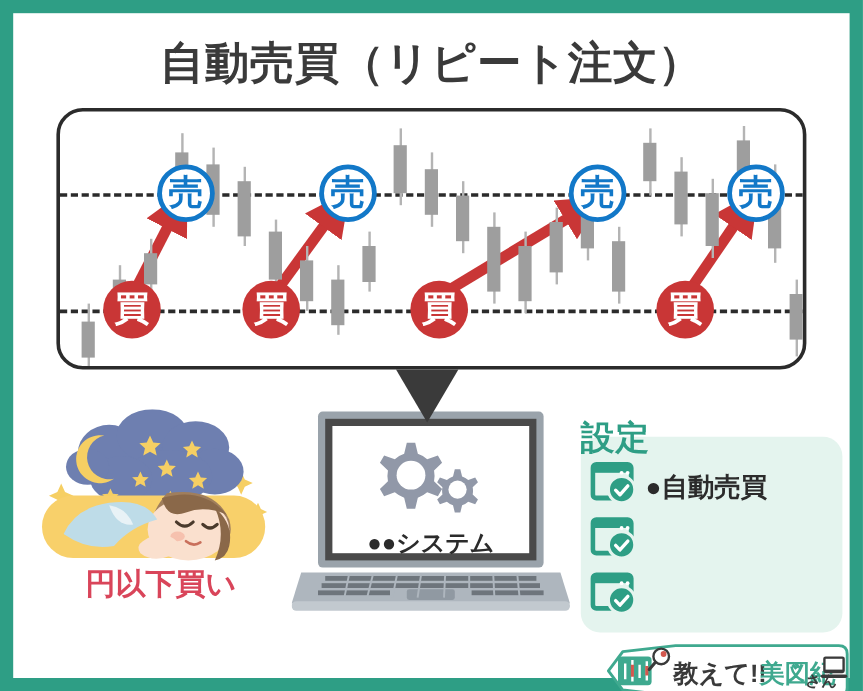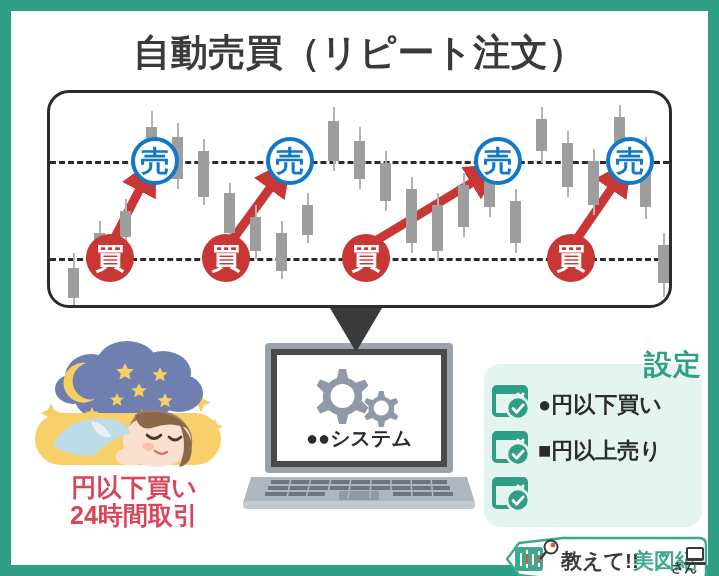--- a/index.html
+++ b/index.html
@@ -125,42 +125,42 @@
   }
 
   
   .laptop {
     position: absolute;
     left: 232px; top: 330px;
     width: 232px; height: 175px;
   }
   .screen-text {
     position: absolute;
-    left: 0; top: 84px;
+    left: 0; top: 98px;
     width: 100%;
     text-align: center;
     font-size: 20px;
     font-weight: bold;
     color: #2B2B2B;
     white-space: nowrap;
   }
 
   
   .settings-bg {
     position: absolute;
     left: 473px; top: 353px;
     width: 218px; height: 163px;
     background: #E4F4EE;
     border-radius: 16px;
   }
   .settings-title {
     position: absolute;
     left: 473px; top: 335px;
     width: 218px;
-    text-align: right;
+    text-align: left;
     font-size: 28px;
     font-weight: bold;
     color: #2E9E85;
     letter-spacing: 1px;
     white-space: nowrap;
     z-index: 2;
   }
   .setting-row {
     position: absolute;
     left: 481px;
@@ -371,21 +371,20 @@
         <ellipse cx="119" cy="106" rx="6" ry="4" fill="#F5B9A6" opacity="0.8"></ellipse>
         <path d="M126,110 q6,5 12,1" stroke="#C9705C" stroke-width="2.2" fill="none" stroke-linecap="round"></path>
 
         <path d="M24,104 q10,-22 38,-26 q30,-4 40,14 q-22,6 -36,22 q-22,4 -42,-10 z" fill="#BEDCE8"></path>
         <path d="M62,80 q14,2 20,16 q-14,2 -20,-16 z" fill="#E8F2F6"></path>
 
         <path d="M90,110 q14,-10 26,-2 q10,8 -2,14 q-16,6 -26,-2 q-4,-6 2,-10 z" fill="#FAE0CE"></path>
       </svg>
       <div class="sleep-caption">
         <span>円以下買い</span><br>
-        <span>24時間取引</span>
       </div>
     </div>
 
     <div class="laptop">
       <svg width="232" height="175" viewBox="0 0 232 175">
 
         <rect x="22" y="2" width="188" height="130" rx="4" fill="#9AA3AB"></rect>
         <rect x="28" y="8" width="176" height="118" fill="#4A4A4A"></rect>
         <rect x="34" y="14" width="164" height="106" fill="#FFFFFF"></rect>
 
@@ -425,32 +424,31 @@
     <div id="settings-rows">
         <div class="setting-row row0">
           <span><svg width="40" height="38" viewBox="0 0 40 38">
               <rect x="2" y="3" width="32" height="28" rx="3" fill="none" stroke="#2E9E85" stroke-width="4"></rect>
               <rect x="2" y="3" width="32" height="7" fill="#2E9E85"></rect>
               <circle cx="26" cy="10" r="1.6" fill="#FFFFFF"></circle>
               <circle cx="31" cy="10" r="1.6" fill="#FFFFFF"></circle>
               <circle cx="26" cy="24" r="11" fill="#2E9E85" stroke="#E4F4EE" stroke-width="2.6"></circle>
               <path d="M21,24.5 l3.6,3.8 l6.6,-7.4" stroke="#FFFFFF" stroke-width="2.8" fill="none" stroke-linecap="round" stroke-linejoin="round"></path>
             </svg></span>
-          <span class="label">●円以下買い</span>
+          <span class="label">●自動売買</span>
         </div>
         <div class="setting-row row1">
           <span><svg width="40" height="38" viewBox="0 0 40 38">
               <rect x="2" y="3" width="32" height="28" rx="3" fill="none" stroke="#2E9E85" stroke-width="4"></rect>
               <rect x="2" y="3" width="32" height="7" fill="#2E9E85"></rect>
               <circle cx="26" cy="10" r="1.6" fill="#FFFFFF"></circle>
               <circle cx="31" cy="10" r="1.6" fill="#FFFFFF"></circle>
               <circle cx="26" cy="24" r="11" fill="#2E9E85" stroke="#E4F4EE" stroke-width="2.6"></circle>
               <path d="M21,24.5 l3.6,3.8 l6.6,-7.4" stroke="#FFFFFF" stroke-width="2.8" fill="none" stroke-linecap="round" stroke-linejoin="round"></path>
             </svg></span>
-          <span class="label">■円以上売り</span>
         </div>
         <div class="setting-row row2">
           <span><svg width="40" height="38" viewBox="0 0 40 38">
               <rect x="2" y="3" width="32" height="28" rx="3" fill="none" stroke="#2E9E85" stroke-width="4"></rect>
               <rect x="2" y="3" width="32" height="7" fill="#2E9E85"></rect>
               <circle cx="26" cy="10" r="1.6" fill="#FFFFFF"></circle>
               <circle cx="31" cy="10" r="1.6" fill="#FFFFFF"></circle>
               <circle cx="26" cy="24" r="11" fill="#2E9E85" stroke="#E4F4EE" stroke-width="2.6"></circle>
               <path d="M21,24.5 l3.6,3.8 l6.6,-7.4" stroke="#FFFFFF" stroke-width="2.8" fill="none" stroke-linecap="round" stroke-linejoin="round"></path>
             </svg></span>

